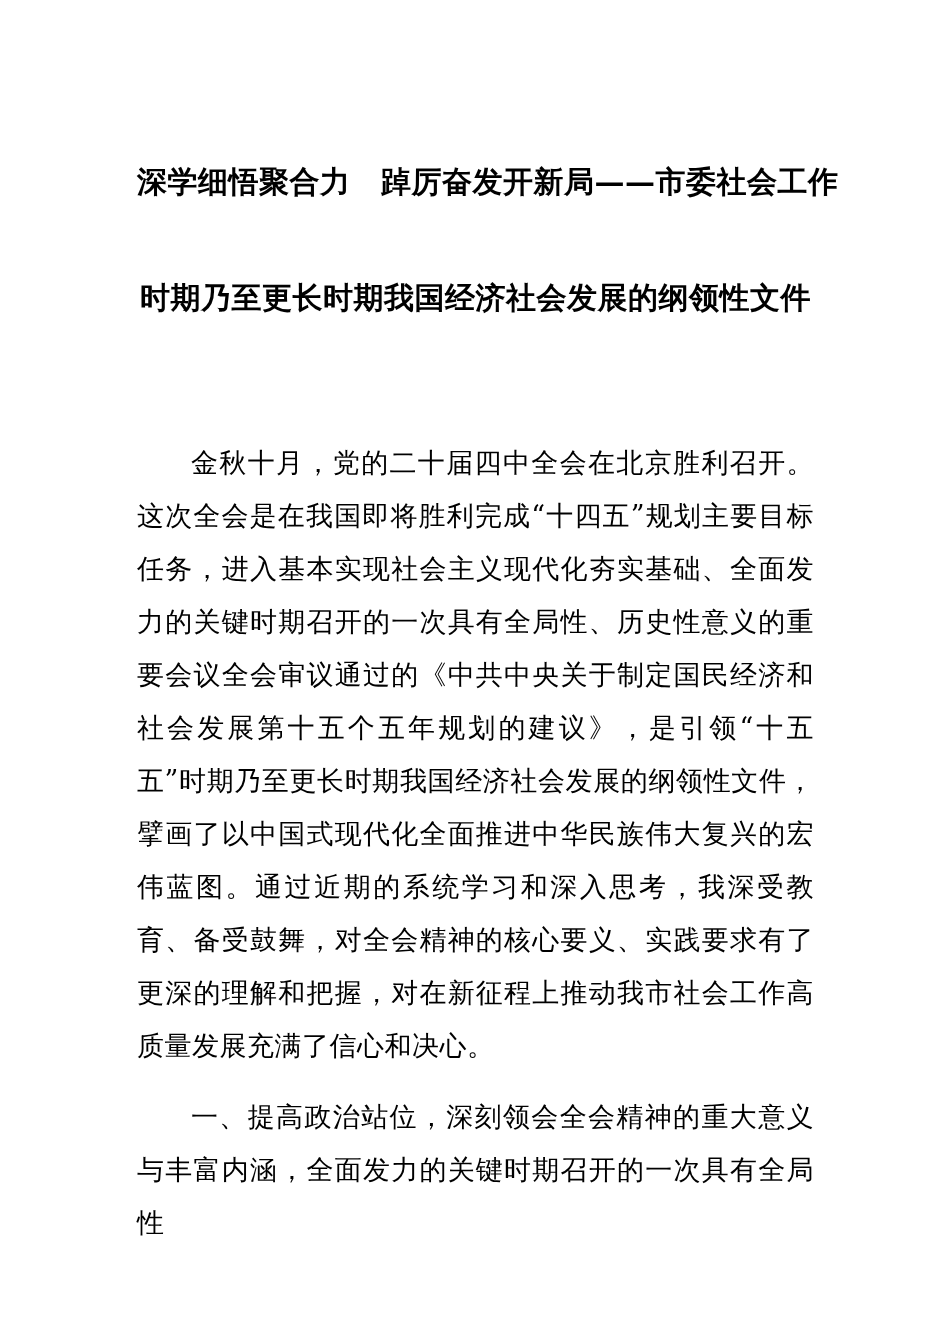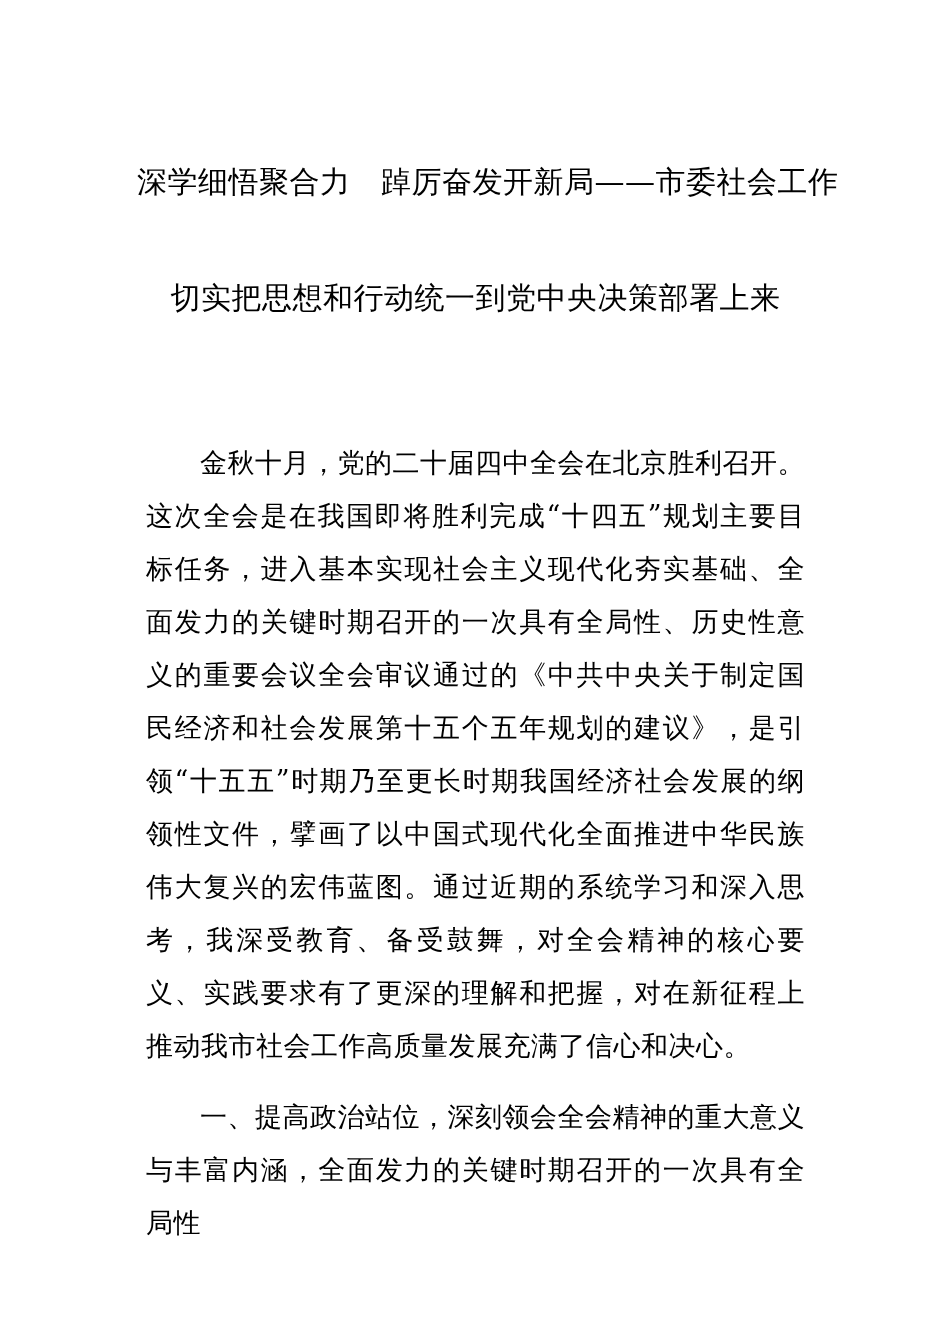--- a/index.html
+++ b/index.html
@@ -15,47 +15,47 @@
     background: #ffffff;
     color: #000000;
     font-family: "DejaVu Serif", "Liberation Serif", serif;
     box-sizing: border-box;
     padding: 124px 136px 0 137px;
     overflow: hidden;
   }
   .doc-title {
     margin: 0 0 80px 0;
     font-size: 30px;
-    font-weight: normal;
+    font-weight: bold;
     line-height: 116px;
     text-align: center;
     letter-spacing: 0.5px;
   }
   .title-line {
     display: block;
     white-space: nowrap;
   }
   .body-para {
-    margin: 9px;
+    margin: 0;
     font-size: 27px;
     line-height: 53px;
     text-align: justify;
     text-indent: 2em;
     letter-spacing: 0.5px;
     word-break: break-all;
   }
   .section-heading {
     margin-top: 18px;
   }
 </style>
 </head>
 <body>
 
 <div class="page">
   <h1 class="doc-title">
     <span class="title-line">深学细悟聚合力　踔厉奋发开新局——市委社会工作</span>
-    <span class="title-line">切实把思想和行动统一到党中央决策部署上来</span>
+    <span class="title-line">时期乃至更长时期我国经济社会发展的纲领性文件</span>
   </h1>
 
   <p class="body-para">金秋十月，党的二十届四中全会在北京胜利召开。这次全会是在我国即将胜利完成“十四五”规划主要目标任务，进入基本实现社会主义现代化夯实基础、全面发力的关键时期召开的一次具有全局性、历史性意义的重要会议全会审议通过的《中共中央关于制定国民经济和社会发展第十五个五年规划的建议》，是引领“十五五”时期乃至更长时期我国经济社会发展的纲领性文件，擘画了以中国式现代化全面推进中华民族伟大复兴的宏伟蓝图。通过近期的系统学习和深入思考，我深受教育、备受鼓舞，对全会精神的核心要义、实践要求有了更深的理解和把握，对在新征程上推动我市社会工作高质量发展充满了信心和决心。</p>
 
   <p class="body-para section-heading">一、提高政治站位，深刻领会全会精神的重大意义与丰富内涵，全面发力的关键时期召开的一次具有全局性</p>
 </div>
 
 </body></html>

